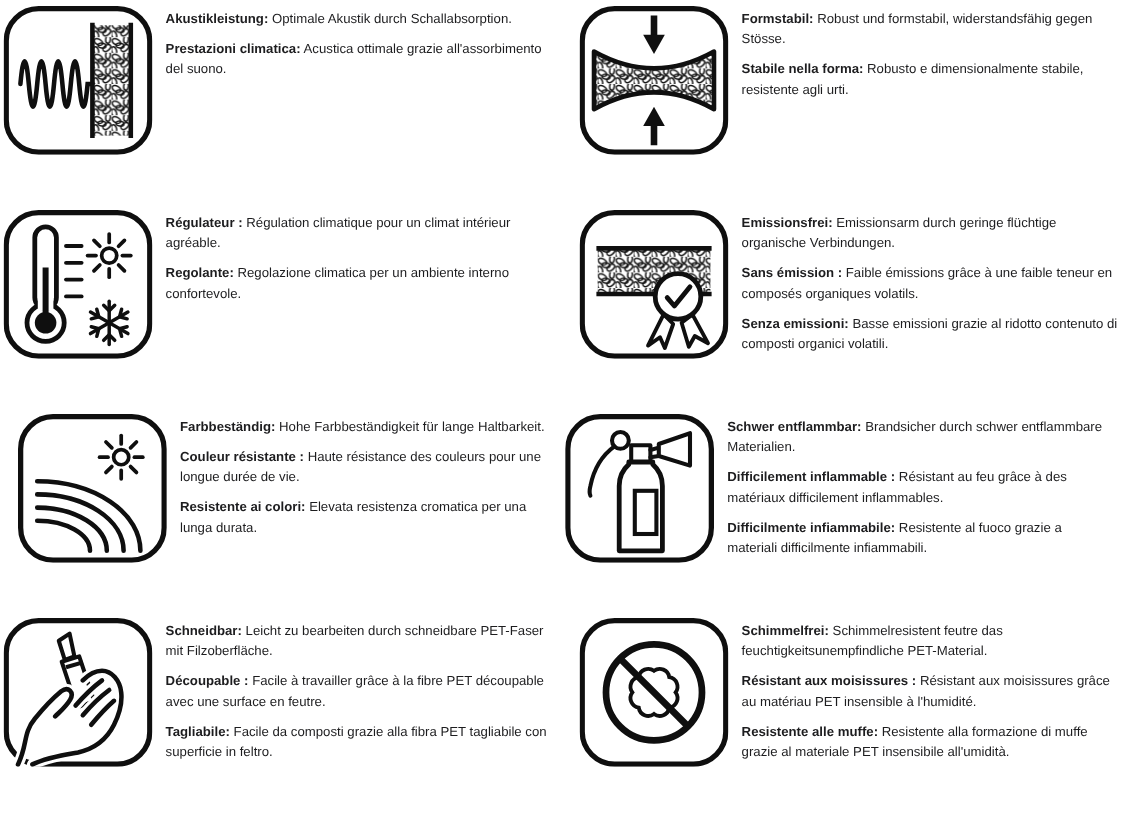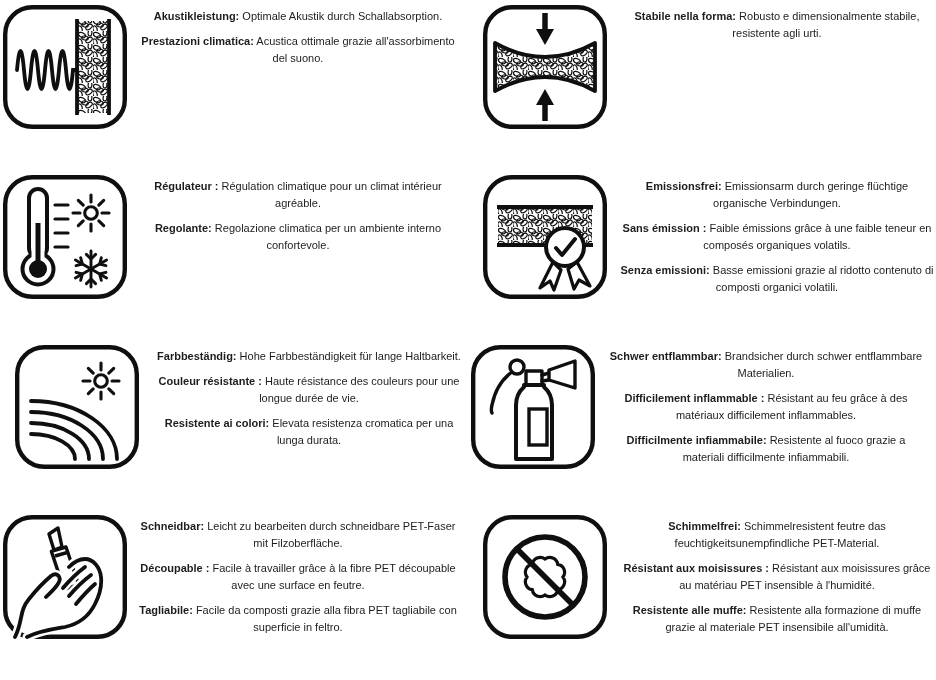--- a/index.html
+++ b/index.html
@@ -5,21 +5,21 @@
   html,body{margin:0;padding:0;background:#ffffff;}
   body{
     width:936px;height:680px;overflow:hidden;
     font-family:"Liberation Sans","DejaVu Sans",sans-serif;
     color:#1d1d1f;
   }
   .grid{
     display:grid;
     grid-template-columns:468px 468px;
     grid-auto-rows:170px;
-    width:936px;height:680px;text-align:center;
+    width:936px;height:680px;
   }
   .cell{
     box-sizing:border-box;
     display:flex;
     padding-top:5px;
     padding-left:3px;
   }
   .cell.right{padding-left:15px;}
   .iconbox{
     flex:0 0 124px;
@@ -105,20 +105,21 @@
       <svg viewBox="0 0 124 124">
         <use href="#icon-frame-g"></use>
         <path d="M12,38 Q62,66 112,38 L112,86 Q62,58 12,86 Z" fill="url(#fiber)" stroke="#0f0f0f" stroke-width="3.8" stroke-linejoin="round"></path>
         <line x1="62" y1="8" x2="62" y2="26" stroke="#0f0f0f" stroke-width="5.5"></line>
         <polygon points="53,24 71,24 62,40" fill="#0f0f0f"></polygon>
         <line x1="62" y1="116" x2="62" y2="98" stroke="#0f0f0f" stroke-width="5.5"></line>
         <polygon points="53,100 71,100 62,84" fill="#0f0f0f"></polygon>
       </svg>
     </div>
     <div class="texts">
+      <p><b>Formstabil:</b> <span>Robust und formstabil, widerstandsfähig gegen Stösse.</span></p>
       <p><b>Stabile nella forma:</b> <span>Robusto e dimensionalmente stabile, resistente agli urti.</span></p>
     </div>
   </section>
 
   <section class="cell left">
     <div class="iconbox">
       <svg viewBox="0 0 124 124">
         <use href="#icon-frame-g"></use>
         <circle cx="35" cy="94" r="15.5" fill="#ffffff" stroke="#0f0f0f" stroke-width="4"></circle>
         <rect x="26" y="14" width="18" height="68" rx="9" fill="#ffffff" stroke="#0f0f0f" stroke-width="4"></rect>

